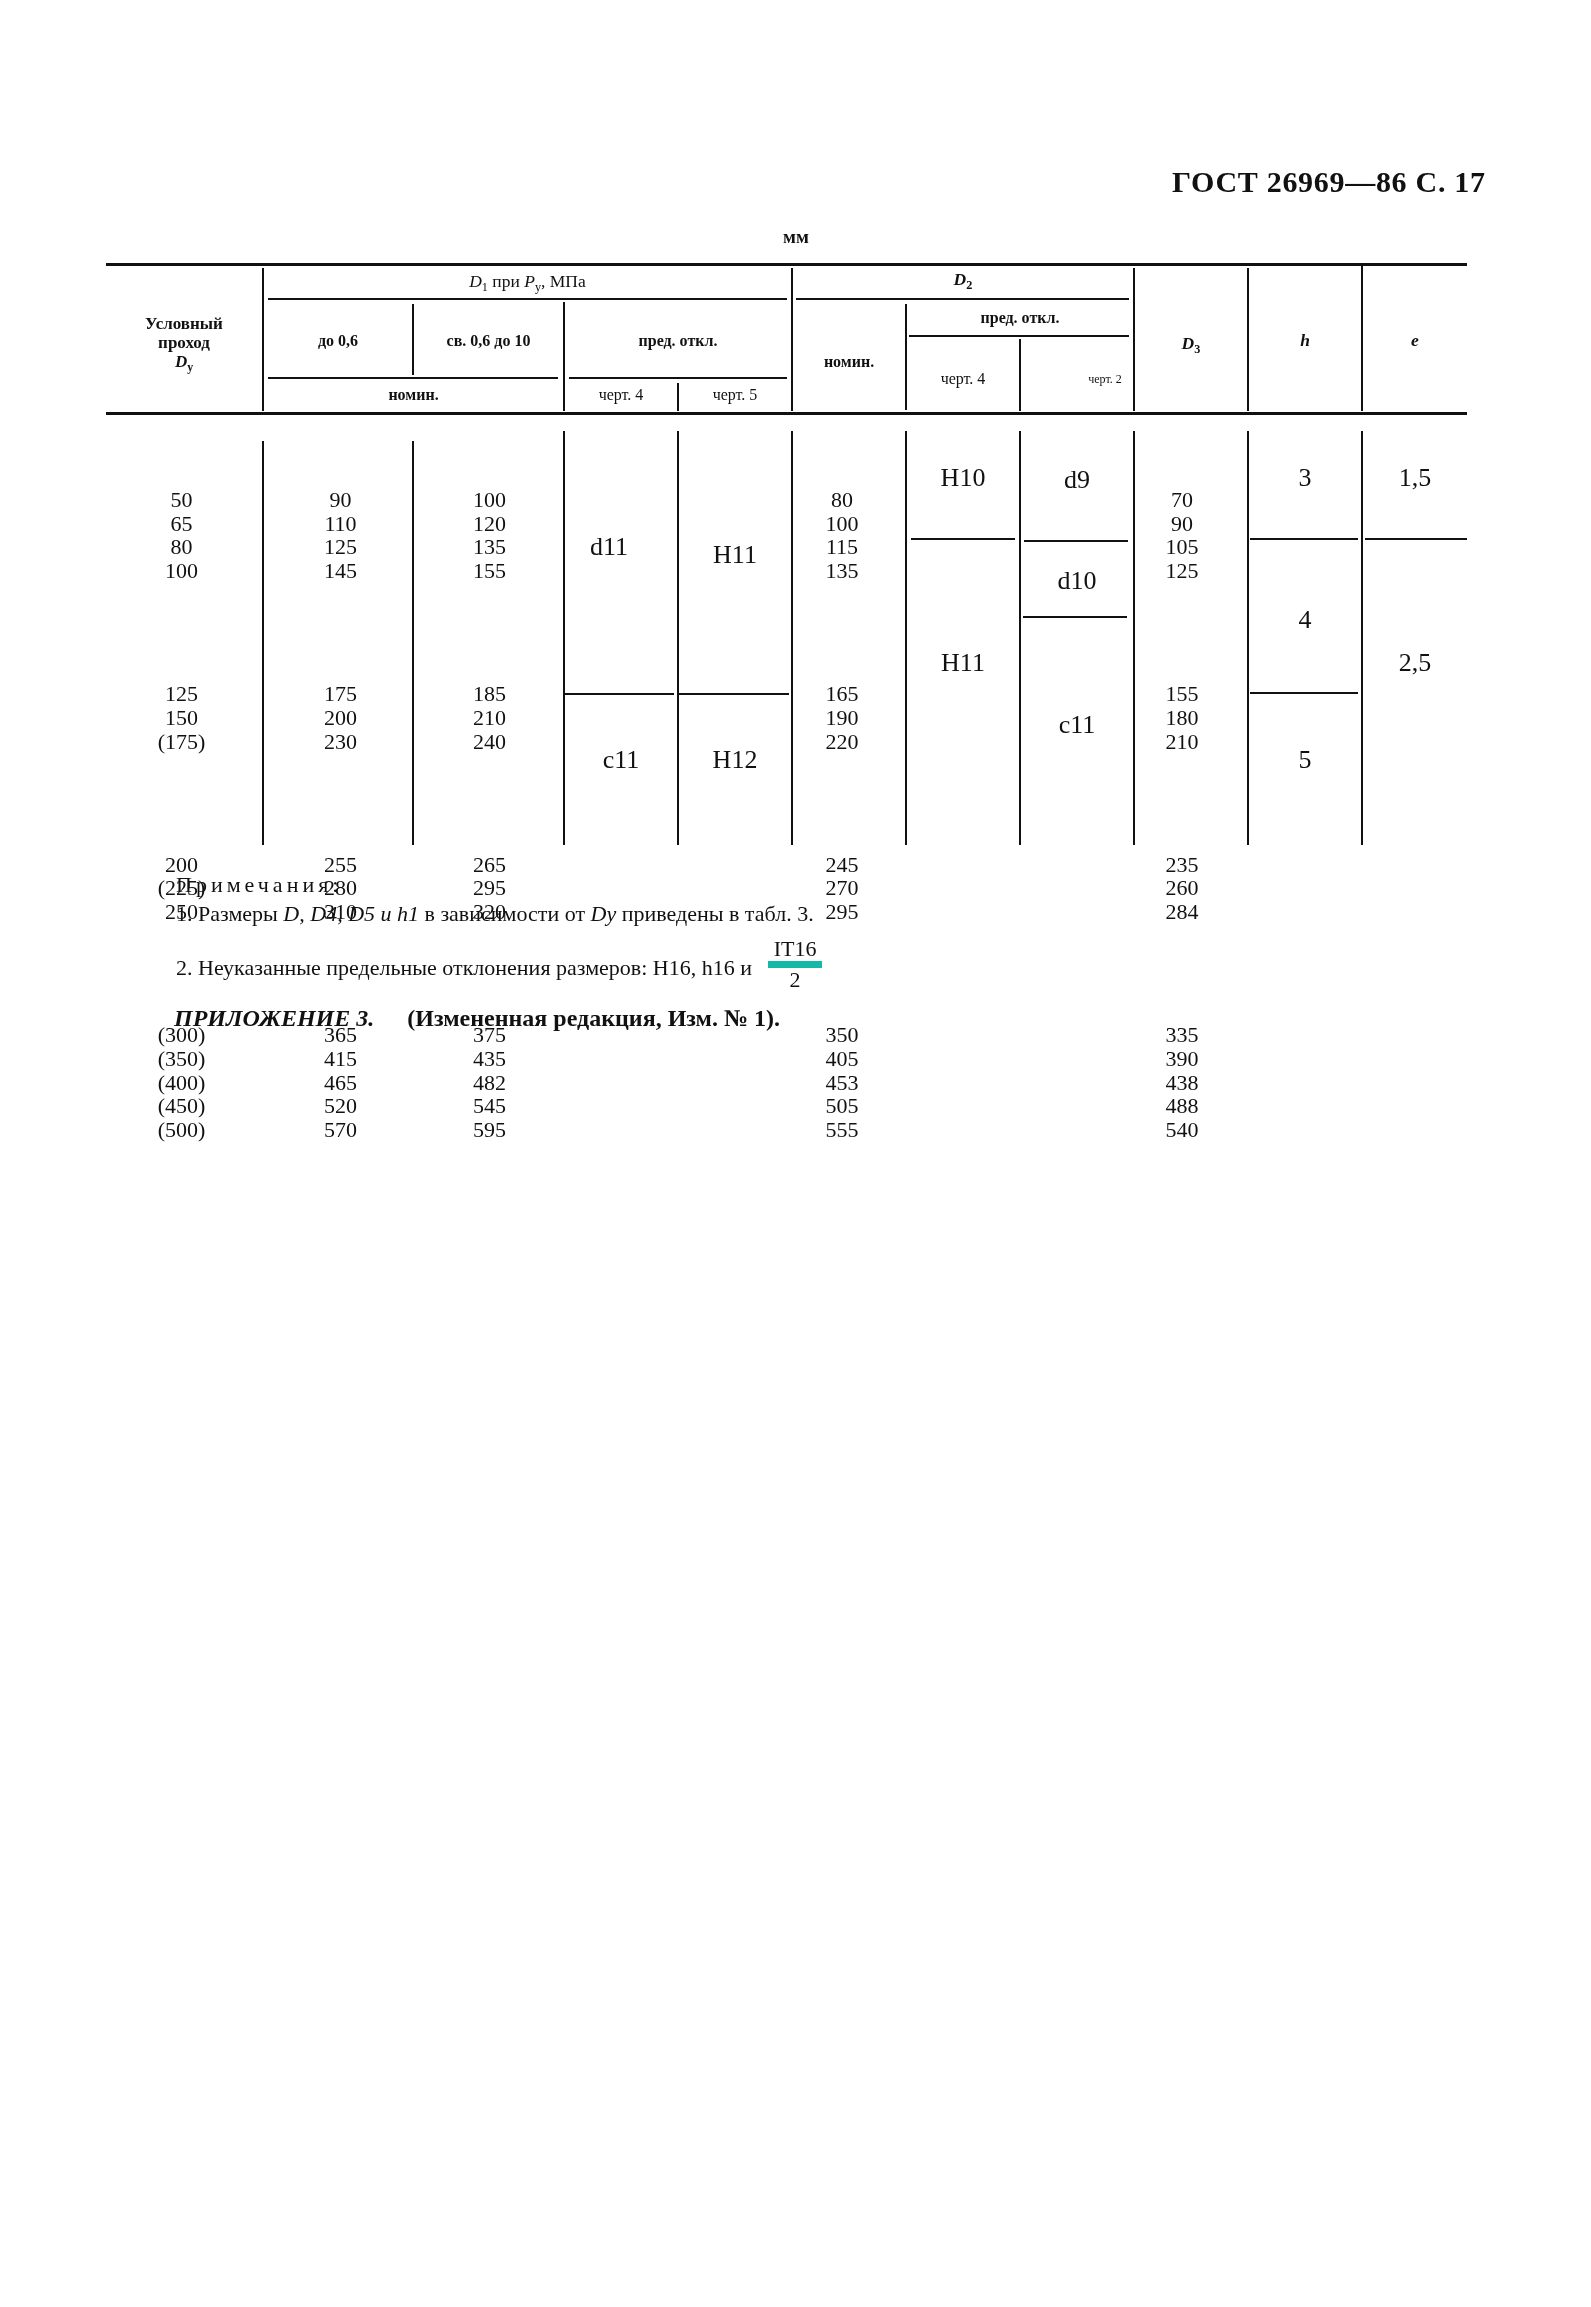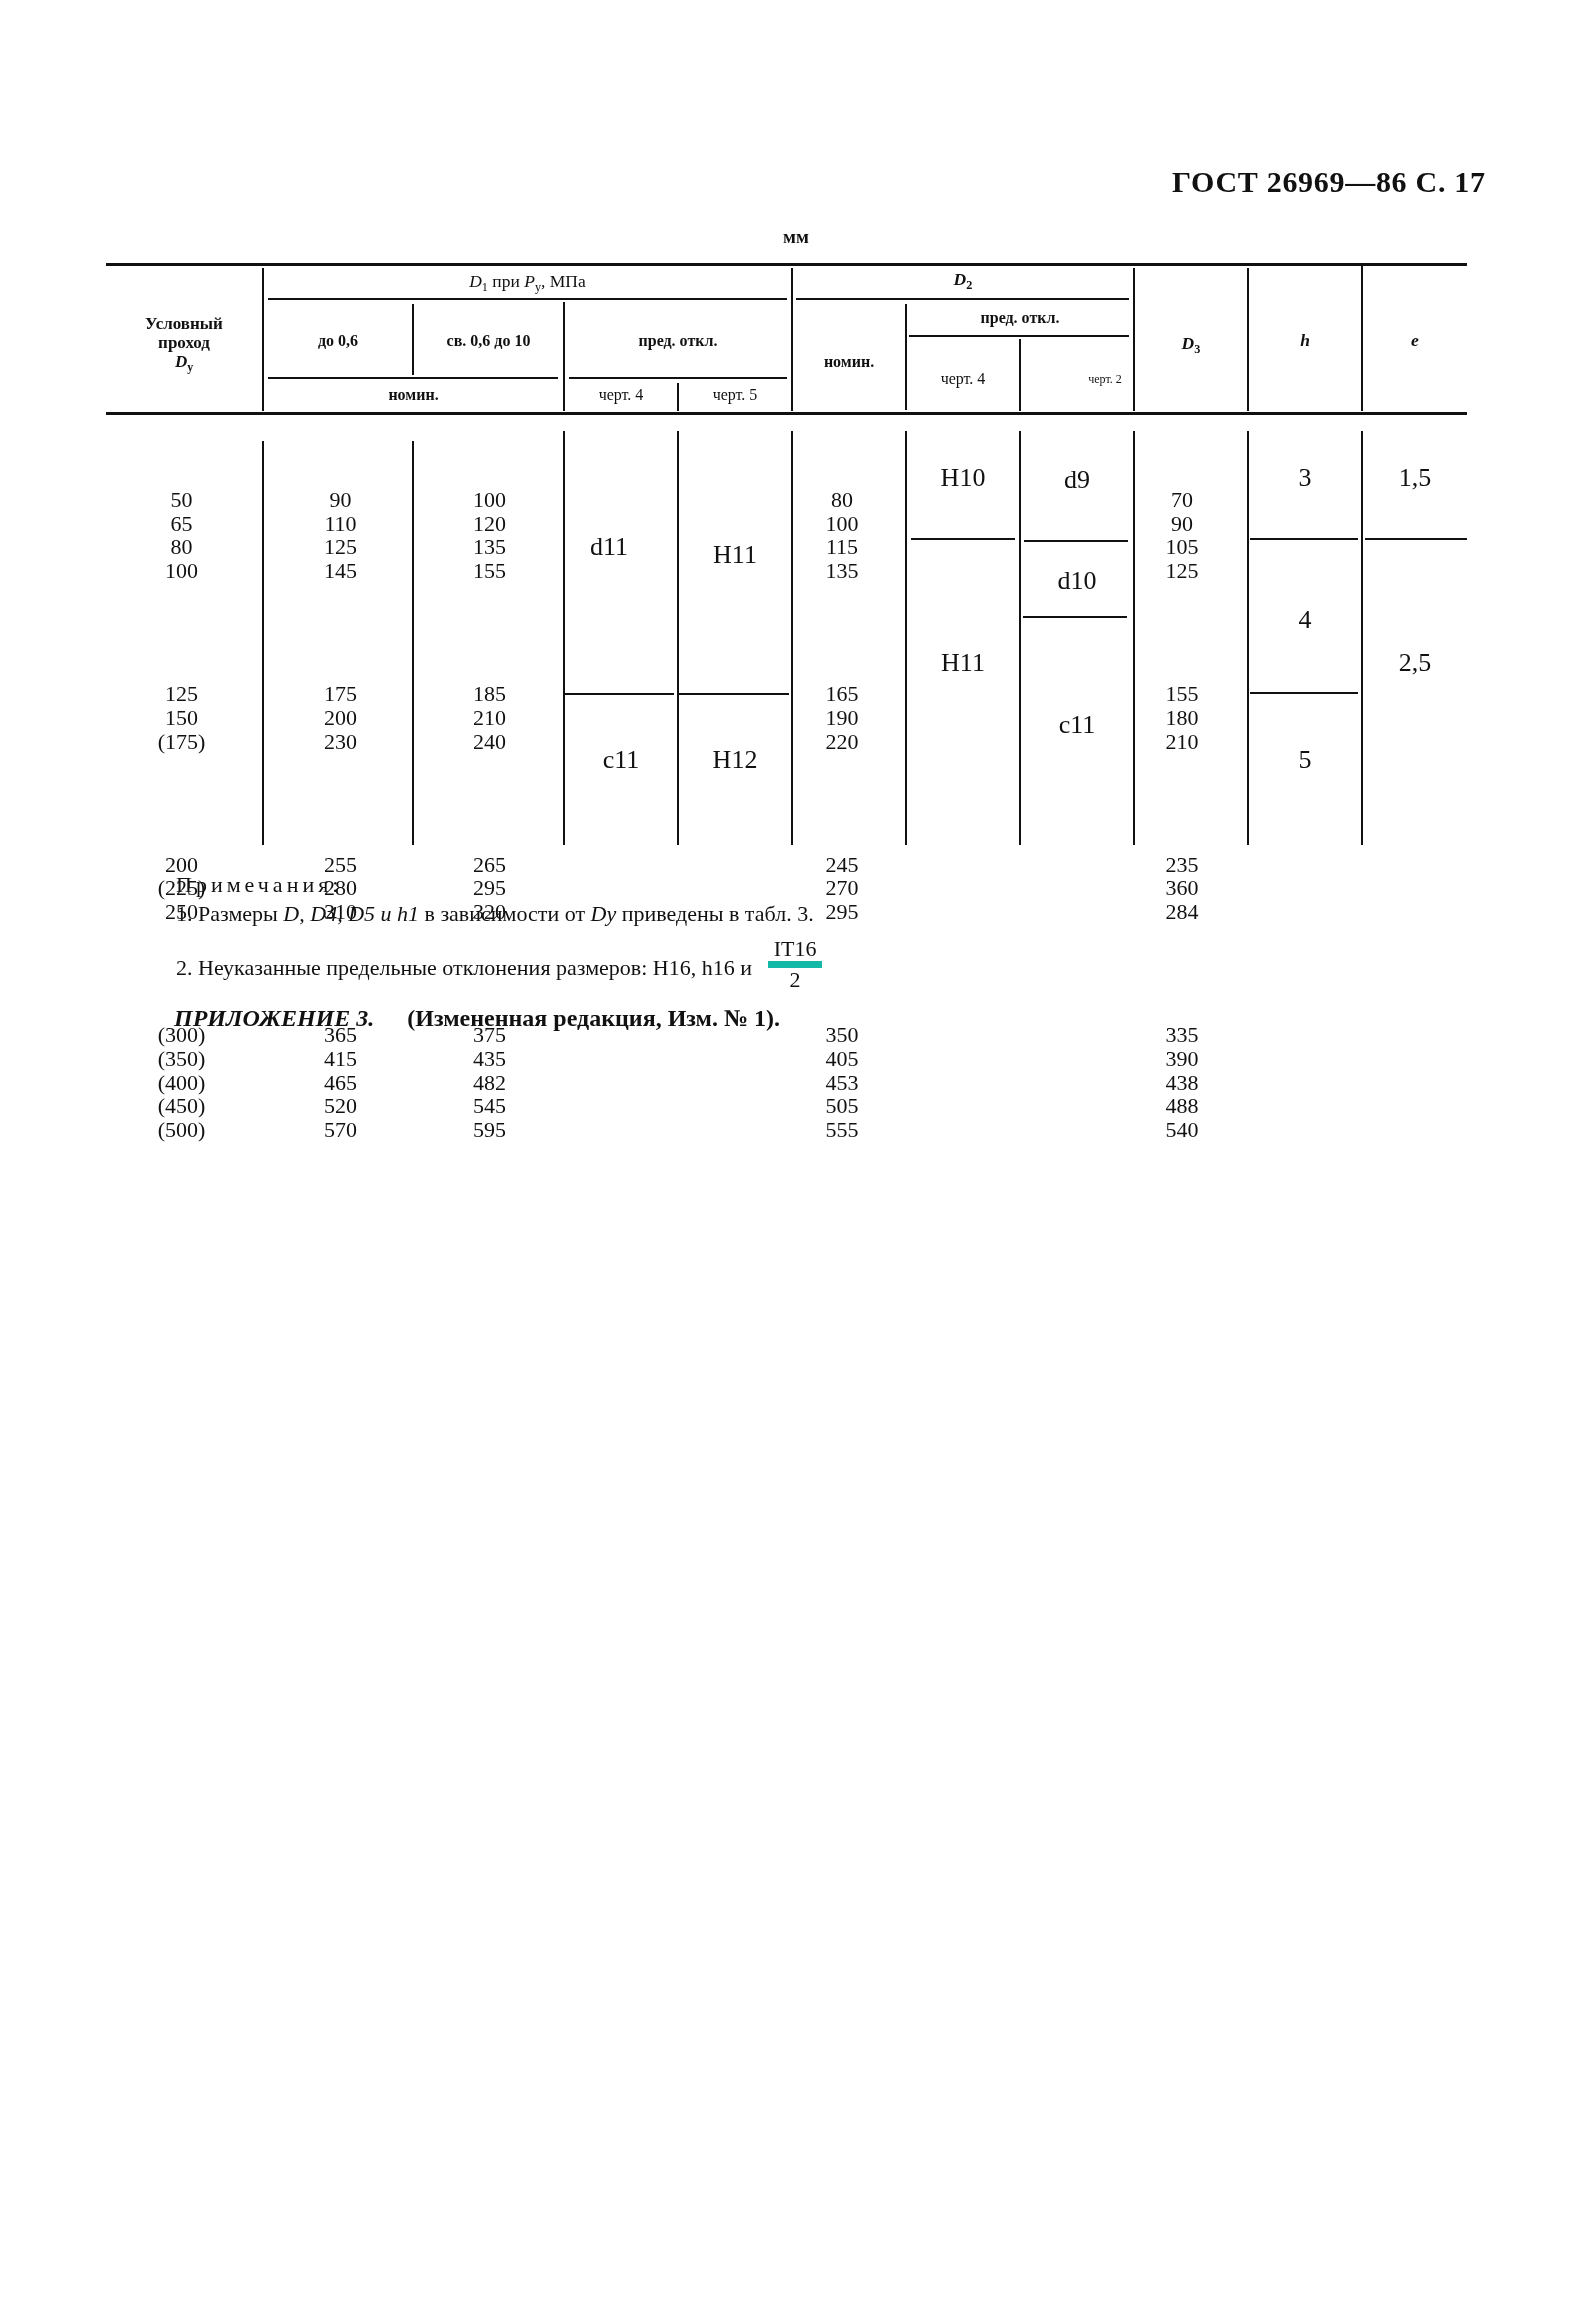--- a/index.html
+++ b/index.html
@@ -143,21 +143,21 @@
   <div class="grp"><div>245</div><div>270</div><div>295</div></div>
   <div class="gap"></div>
   <div class="grp"><div>350</div><div>405</div><div>453</div><div>505</div><div>555</div></div>
 </div>
 
 <div class="col-text" style="left:1145px; top:441px; width:74px;">
   <div class="grp"><div>70</div><div>90</div><div>105</div><div>125</div></div>
   <div class="gap"></div>
   <div class="grp"><div>155</div><div>180</div><div>210</div></div>
   <div class="gap"></div>
-  <div class="grp"><div>235</div><div>360</div><div>284</div></div>
+  <div class="grp"><div>235</div><div>260</div><div>284</div></div>
   <div class="gap"></div>
   <div class="grp"><div>335</div><div>390</div><div>438</div><div>488</div><div>540</div></div>
 </div>
 
 <div class="cell-label" style="left:565px; top:535px; width:88px;">d11</div>
 <div class="cell-label" style="left:679px; top:543px; width:112px;">H11</div>
 <div class="cell-label" style="left:565px; top:748px; width:112px;">c11</div>
 <div class="cell-label" style="left:679px; top:748px; width:112px;">H12</div>
 
 <div class="cell-label" style="left:907px; top:466px; width:112px;">H10</div>

